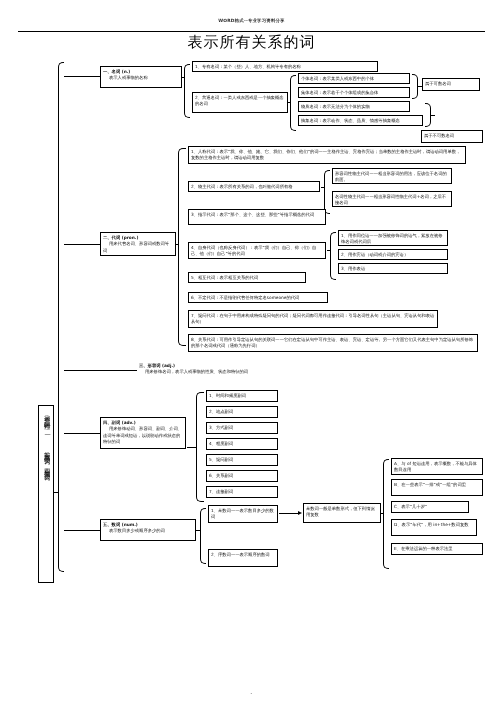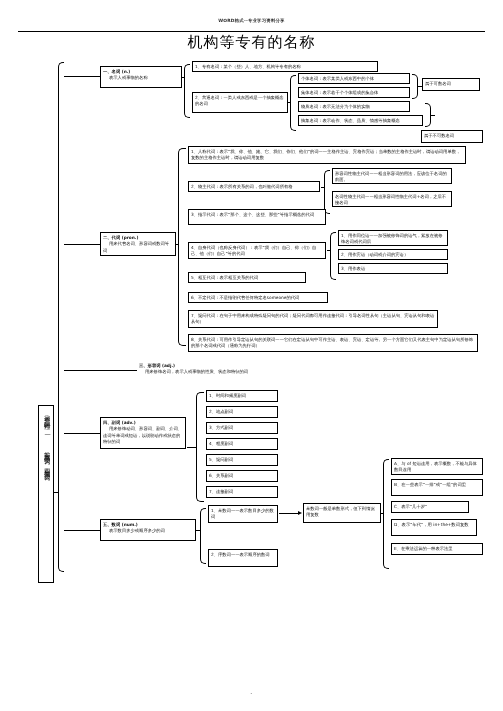--- a/index.html
+++ b/index.html
@@ -61,21 +61,21 @@
     border-top:2.5px solid transparent;border-bottom:2.5px solid transparent;
     border-left:4px solid #000;}
 </style>
 </head>
 <body>
 
 <div class="page">
 
   <div class="wm">WORD格式--专业学习资料分享</div>
   <div class="hrule"></div>
-  <div class="title">机构等专有的名称</div>
+  <div class="title">表示所有关系的词</div>
 
   <div class="vert" style="left:38px;top:405px;width:16px;height:178px;">词类（又叫词性）—— 前六类属实词，后四类属虚词</div>
   <div class="brace" style="left:58px;top:62px;width:6px;height:510px;"></div>
   <div class="ln lnh" style="left:54px;top:492px;width:5px;"></div>
 
   <div class="bx" style="left:100px;top:66px;width:82px;height:22px;">
     <span class="hd">一、名词 (n.)</span>
     <span class="ind">表示人或事物的名称</span>
   </div>
   <div class="ln lnh" style="left:64px;top:76px;width:36px;"></div>

